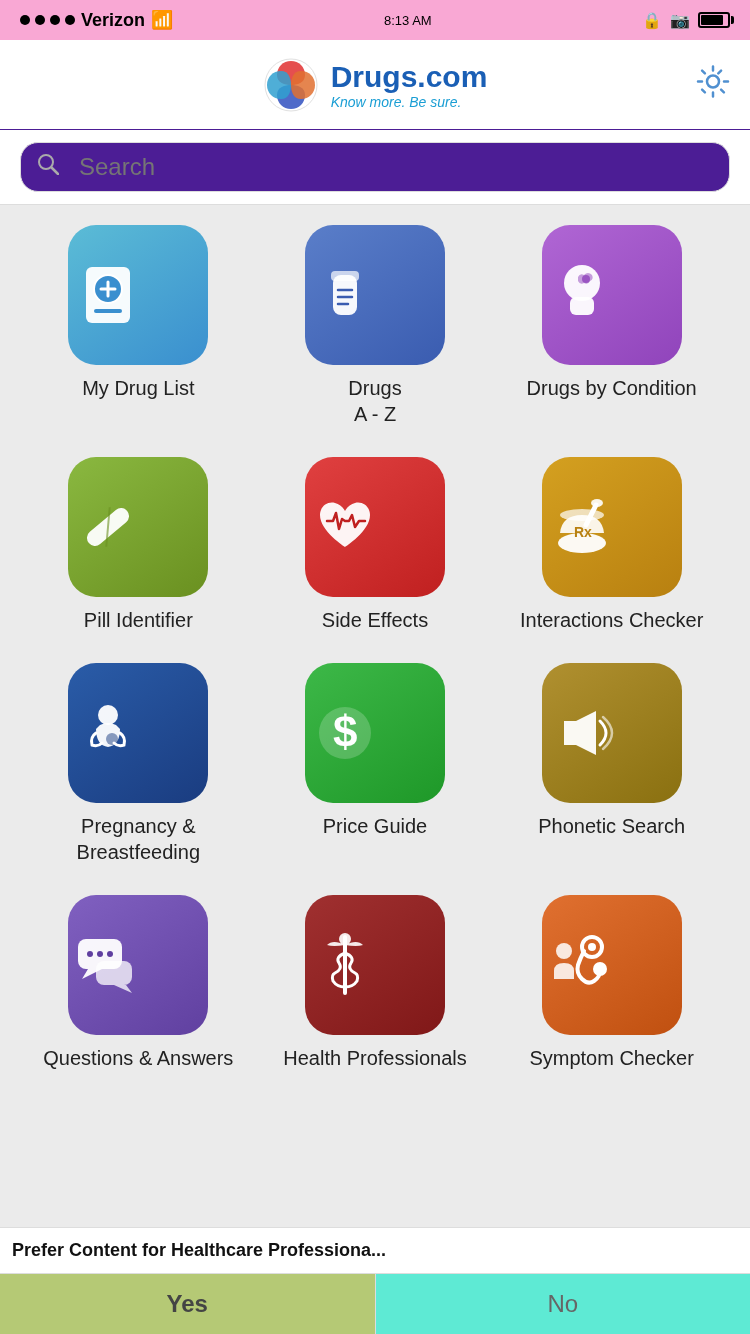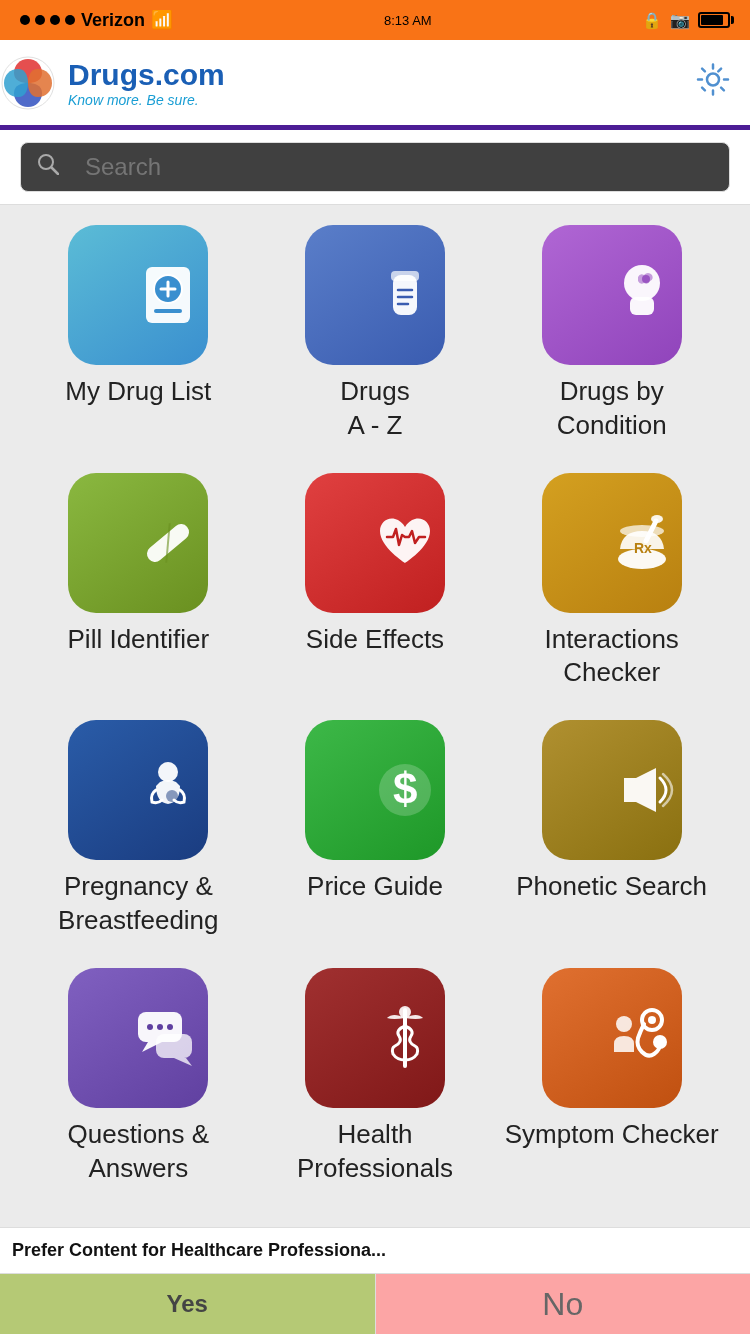--- a/index.html
+++ b/index.html
@@ -8,21 +8,21 @@
       width: 750px;
       min-height: 1334px;
       background: #f0f0f0;
       font-family: -apple-system, 'Helvetica Neue', Arial, sans-serif;
       display: flex;
       flex-direction: column;
     }
 
     
     .status-bar {
-      background: #f97316;
+      background: #f9a8d4;
       height: 40px;
       display: flex;
       align-items: center;
       justify-content: space-between;
       padding: 0 20px;
       font-size: 18px;
       font-weight: 600;
     }
     .status-left { display: flex; align-items: center; gap: 6px; }
     .status-dots { display: flex; gap: 5px; }
@@ -50,22 +50,23 @@
       border-radius: 0 2px 2px 0;
     }
     .battery-fill { background: #000; height: 100%; width: 85%; border-radius: 1px; }
 
     
     .header {
       background: #fff;
       height: 90px;
       display: flex;
       align-items: center;
+      justify-content: center;
       position: relative;
-      border-bottom: 5px solid #4c1d95;
+      border-bottom: 1px solid #4c1d95;
     }
     .logo-container {
       display: flex;
       align-items: center;
       gap: 12px;
     }
     .logo-icon {
       width: 56px;
       height: 56px;
     }
@@ -95,27 +96,27 @@
       border: none;
     }
 
     
     .search-container {
       background: #fff;
       padding: 12px 20px;
       border-bottom: 1px solid #ddd;
     }
     .search-input-wrap {
-      background: #404040;
+      background: #4c1d95;
       border: 1px solid #ddd;
-      border-radius: 8px;
+      border-radius: 18px;
       display: flex;
       align-items: center;
       padding: 10px 16px;
-      gap: 26px;
+      gap: 20px;
     }
     .search-icon-svg { color: #aaa; font-size: 22px; }
     .search-input {
       border: none;
       outline: none;
       font-size: 24px;
       color: #aaa;
       width: 100%;
       background: transparent;
     }
@@ -136,30 +137,30 @@
       flex-direction: column;
       align-items: center;
       cursor: pointer;
     }
     .grid-icon {
       width: 140px;
       height: 140px;
       border-radius: 28px;
       display: flex;
       align-items: center;
-      justify-content: flex-end;
+      justify-content: flex-start;
       margin-bottom: 10px;
     }
     .grid-icon svg {
       width: 80px;
       height: 80px;
       fill: white;
     }
     .grid-label {
-      font-size: 26px;
+      font-size: 20px;
       text-align: center;
       color: #222;
       line-height: 1.3;
     }
 
     
     .icon-blue-med { background: linear-gradient(145deg, #5bbcd6, #3a8fcf); }
     .icon-blue-dark { background: linear-gradient(145deg, #5a7ec9, #3a5cb0); }
     .icon-purple { background: linear-gradient(145deg, #b066d4, #9044bb); }
     .icon-green { background: linear-gradient(145deg, #8ab840, #6a9020); }
@@ -193,23 +194,23 @@
       background: #b5c975;
       border: none;
       font-size: 24px;
       font-weight: 700;
       color: #444;
       cursor: pointer;
       border-right: 1px solid #ddd;
     }
     .no-btn {
       flex: 1;
-      background: #fca5a5;
+      background: #5eead4;
       border: none;
-      font-size: 32px;
+      font-size: 24px;
       color: #666;
       cursor: pointer;
     }
   </style>
 </head>
 <body>
 
 <div class="status-bar">
   <div class="status-left">
     <div class="status-dots">

